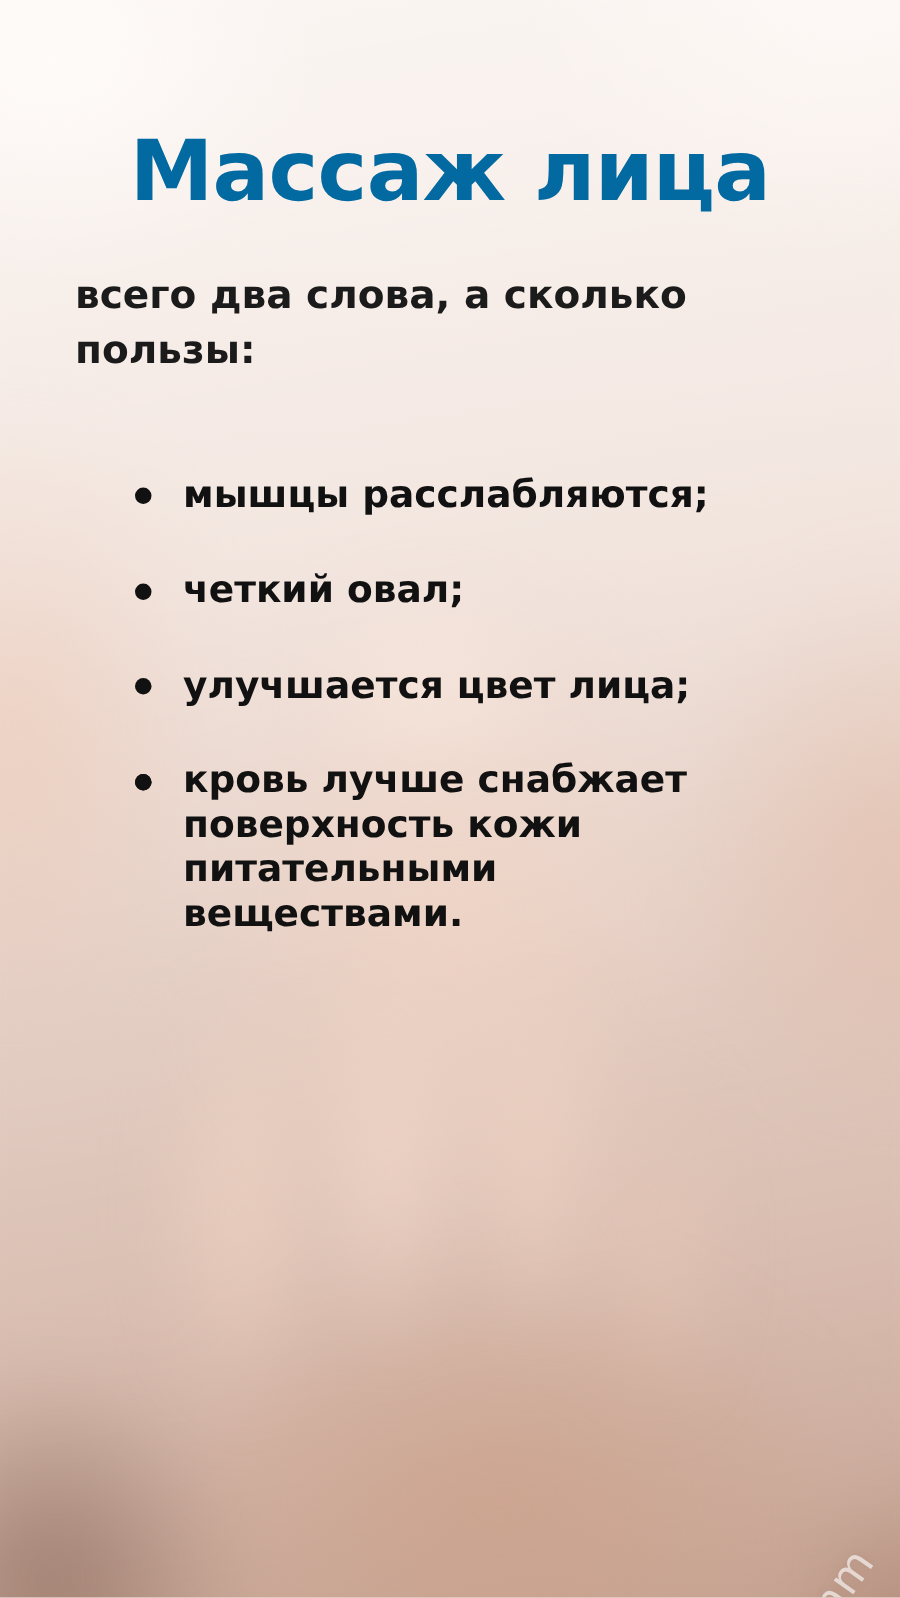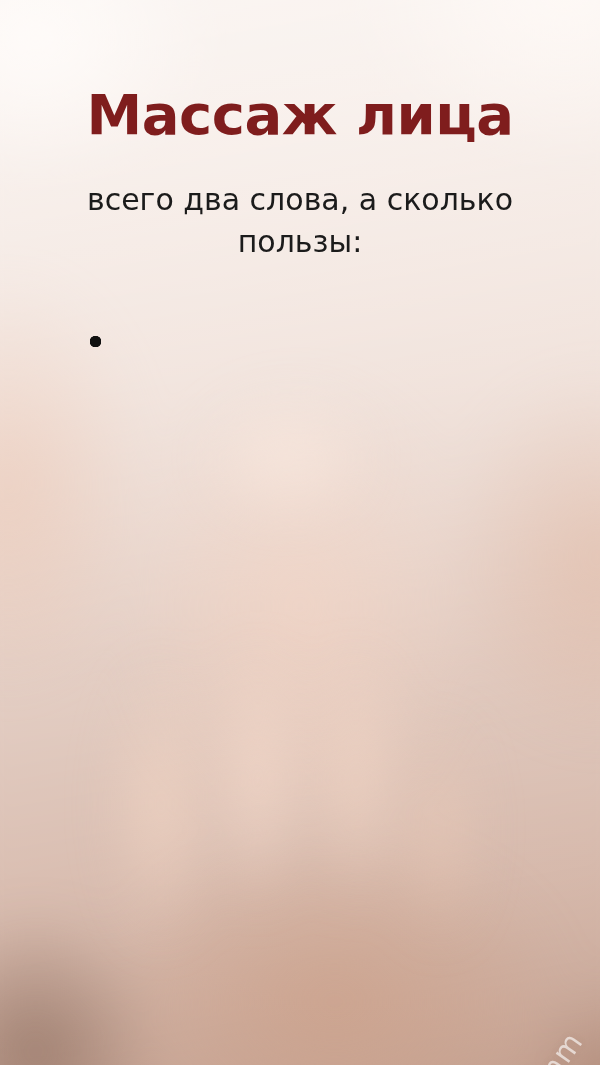--- a/index.html
+++ b/index.html
@@ -72,31 +72,31 @@
     padding: 0 34px;
   }
 
   .title {
     margin: 0;
     padding-top: 86px;
     text-align: center;
     font-size: 56px;
     line-height: 1.05;
     font-weight: 700;
-    color: #7f1d1d;
+    color: #0369a1;
     letter-spacing: -0.5px;
   }
 
   .subtitle {
     margin: 34px auto 0;
     max-width: 500px;
-    text-align: center;
-    font-size: 30px;
+    text-align: left;
+    font-size: 26px;
     line-height: 1.42;
-    font-weight: 400;
+    font-weight: 700;
     color: #1b1b1b;
   }
 
   .benefits {
     margin: 62px 0 0 0;
     padding: 0;
     list-style: none;
   }
   .benefit {
     position: relative;
@@ -149,29 +149,36 @@
 
   <div class="content">
 
     <h1 class="title">Массаж лица</h1>
 
     <p class="subtitle">всего два слова, а сколько пользы:</p>
 
     <ul class="benefits">
       <li class="benefit">
         <span class="bullet"></span>
+        <span>мышцы расслабляются;</span>
+      </li>
+      <li class="benefit">
+        <span class="bullet"></span>
+        <span>четкий овал;</span>
+      </li>
+      <li class="benefit">
+        <span class="bullet"></span>
+        <span>улучшается цвет лица;</span>
       </li>
       <li class="benefit">
         <span class="bullet"></span>
       </li>
       <li class="benefit">
         <span class="bullet"></span>
-      </li>
-      <li class="benefit">
-        <span class="bullet"></span>
+        <span>кровь лучше снабжает поверхность кожи питательными веществами.</span>
       </li>
     </ul>
 
   </div>
 
   <div class="watermark">@asta_sem_smm</div>
 
 </div>
 
 </body></html>

